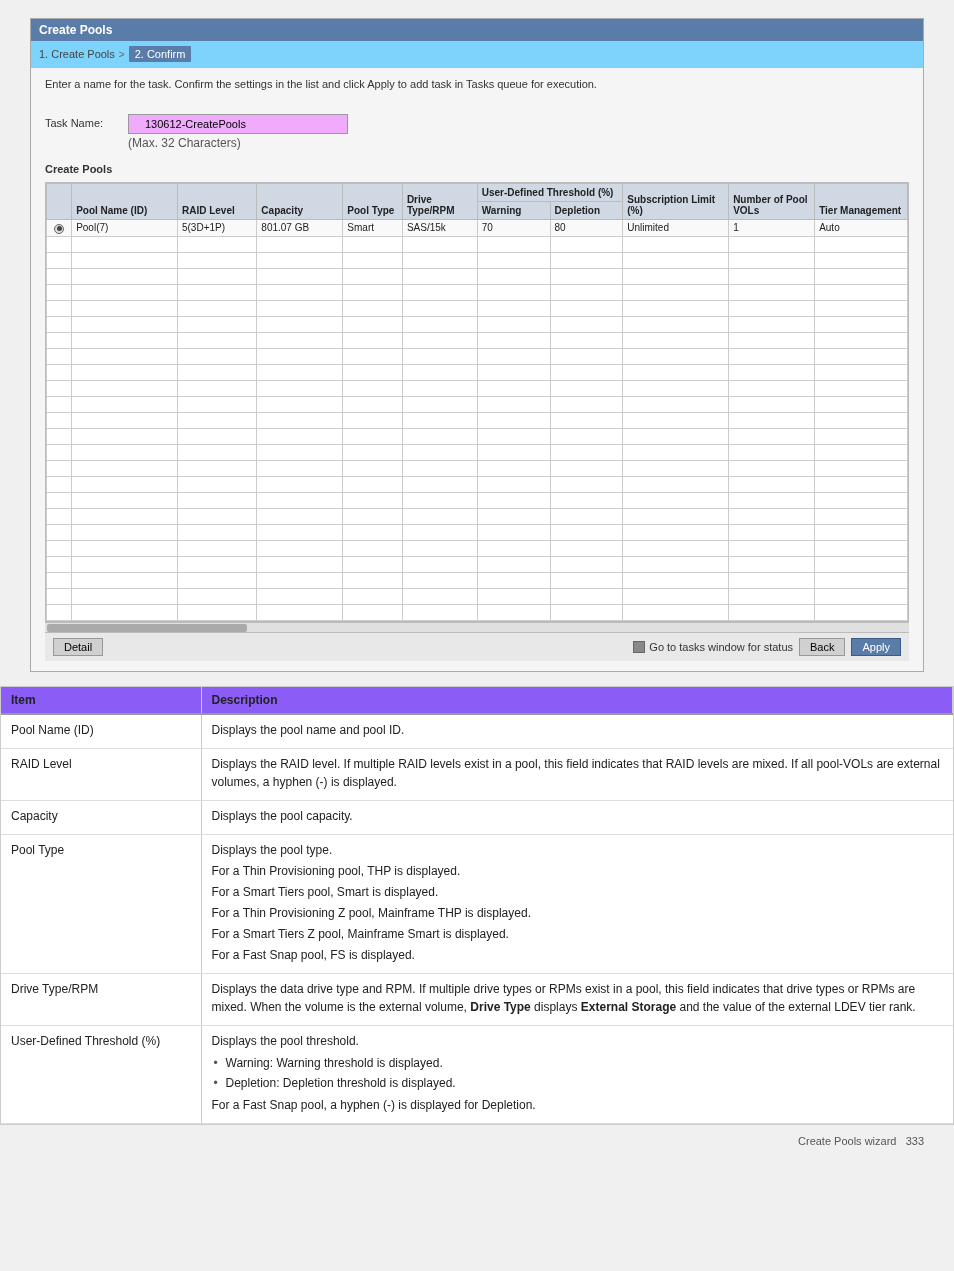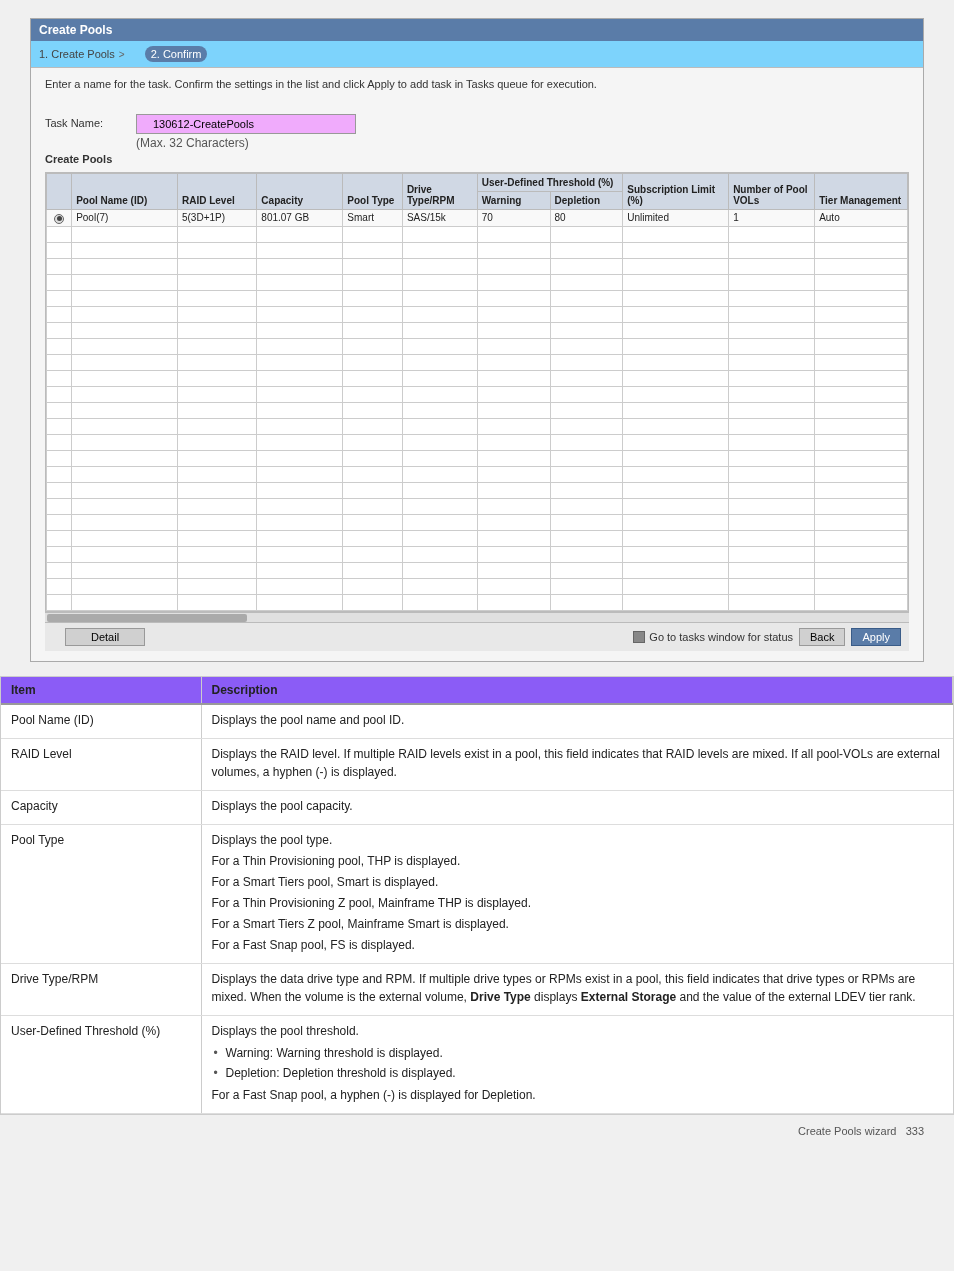--- a/index.html
+++ b/index.html
@@ -35,40 +35,40 @@
       border-bottom: 1px solid #bbb;
     }
     .step-item {
       font-size: 11px;
       color: #444;
     }
     .step-item.active {
       background: #5a7ca8;
       color: white;
       padding: 2px 6px;
-      border-radius: 8px;
-      margin-left: 16px;
+      border-radius: 1px;
     }
     .step-arrow {
       color: #666;
       font-size: 10px;
     }
     .wizard-body {
       padding: 10px 14px;
       background: #f5f5f5;
     }
     .instruction-text {
       font-size: 11px;
       color: #333;
       margin-bottom: 24px;
     }
     .task-name-row {
       display: flex;
       align-items: flex-start;
-      gap: 16px;
+      margin-bottom: 10px;
+      gap: 8px;
     }
     .task-name-label {
       font-size: 11px;
       color: #333;
       min-width: 75px;
       padding-top: 3px;
     }
     .task-name-input-group {
       display: flex;
       flex-direction: column;
@@ -170,24 +170,23 @@
       display: flex;
       align-items: center;
       justify-content: space-between;
       padding: 5px 8px;
       background: #e8e8e8;
       border-top: 1px solid #bbb;
     }
     .detail-btn {
       background: #d0d0d0;
       border: 1px solid #999;
-      padding: 2px 25px;
+      padding: 2px 10px;
       font-size: 11px;
       cursor: pointer;
-      margin-left: 12px;
     }
     .wizard-footer-right {
       display: flex;
       align-items: center;
       gap: 6px;
     }
     .goto-tasks-label {
       display: flex;
       align-items: center;
       gap: 4px;

